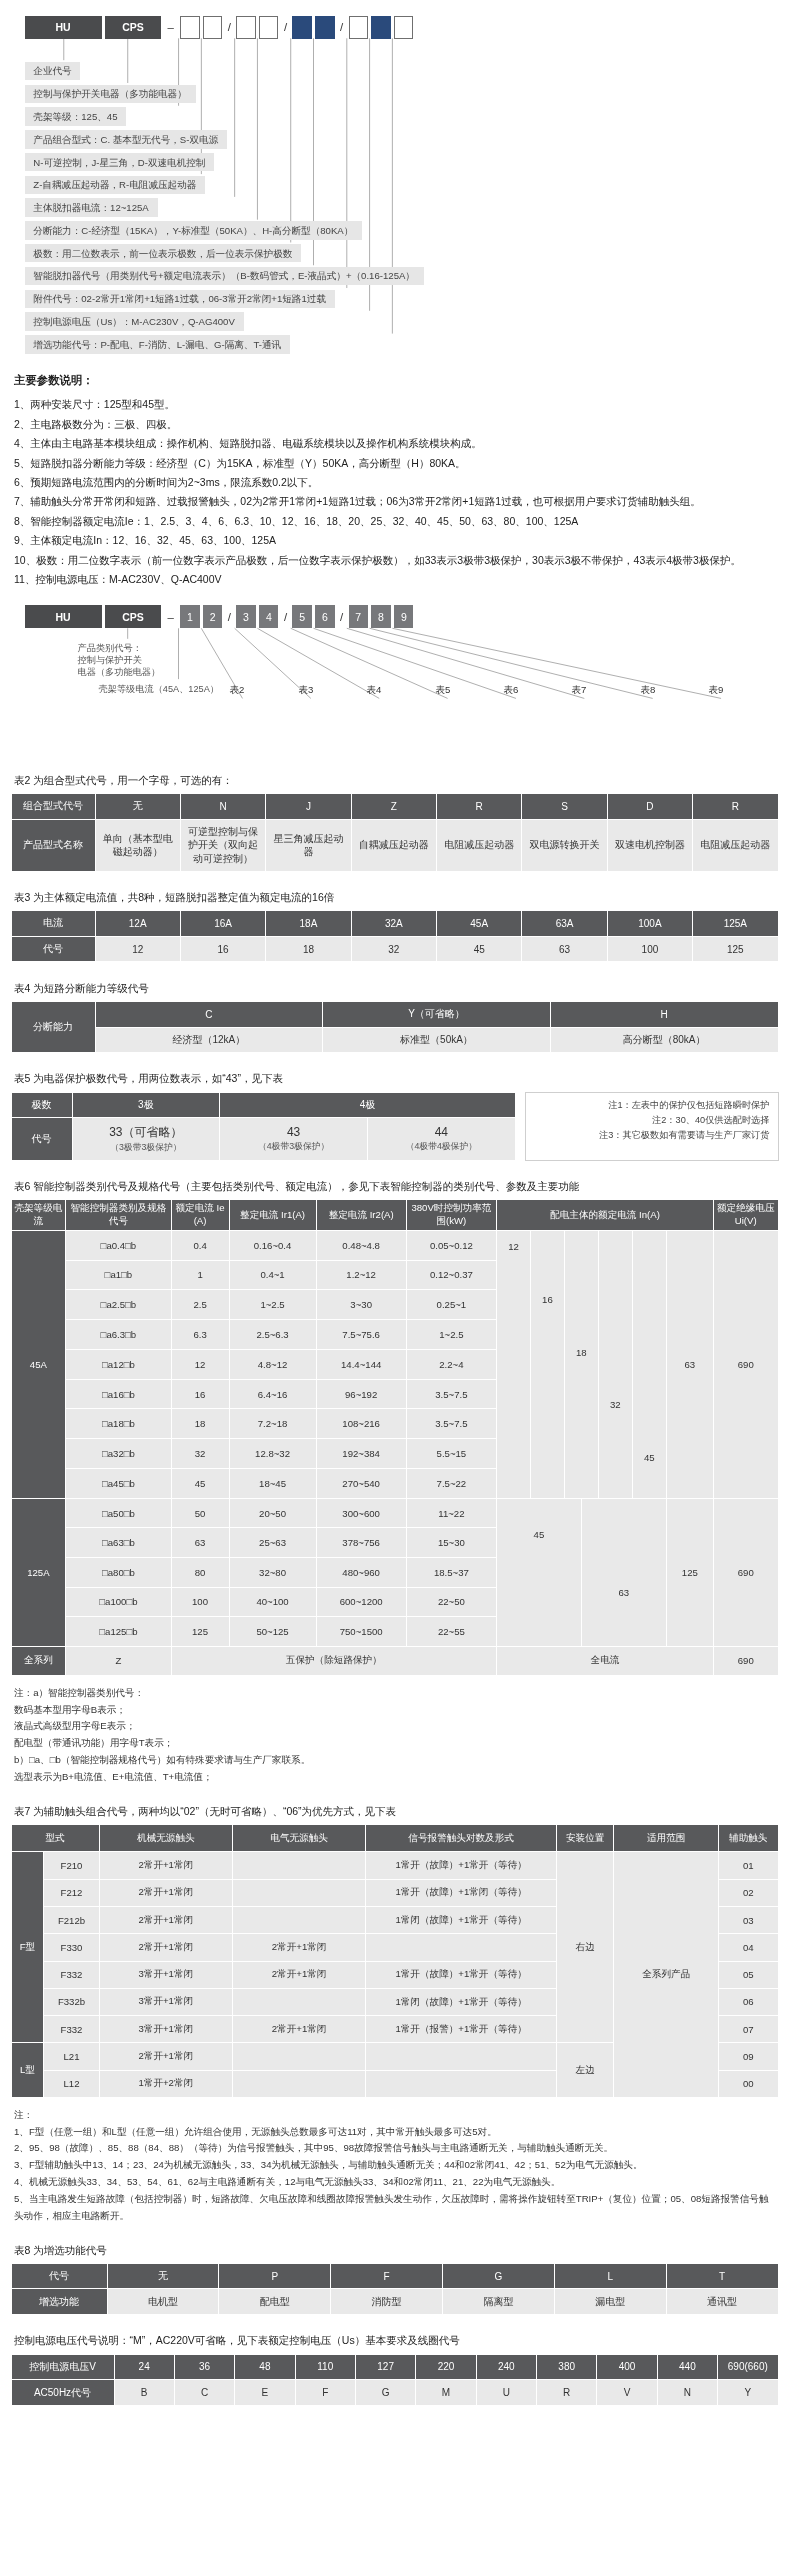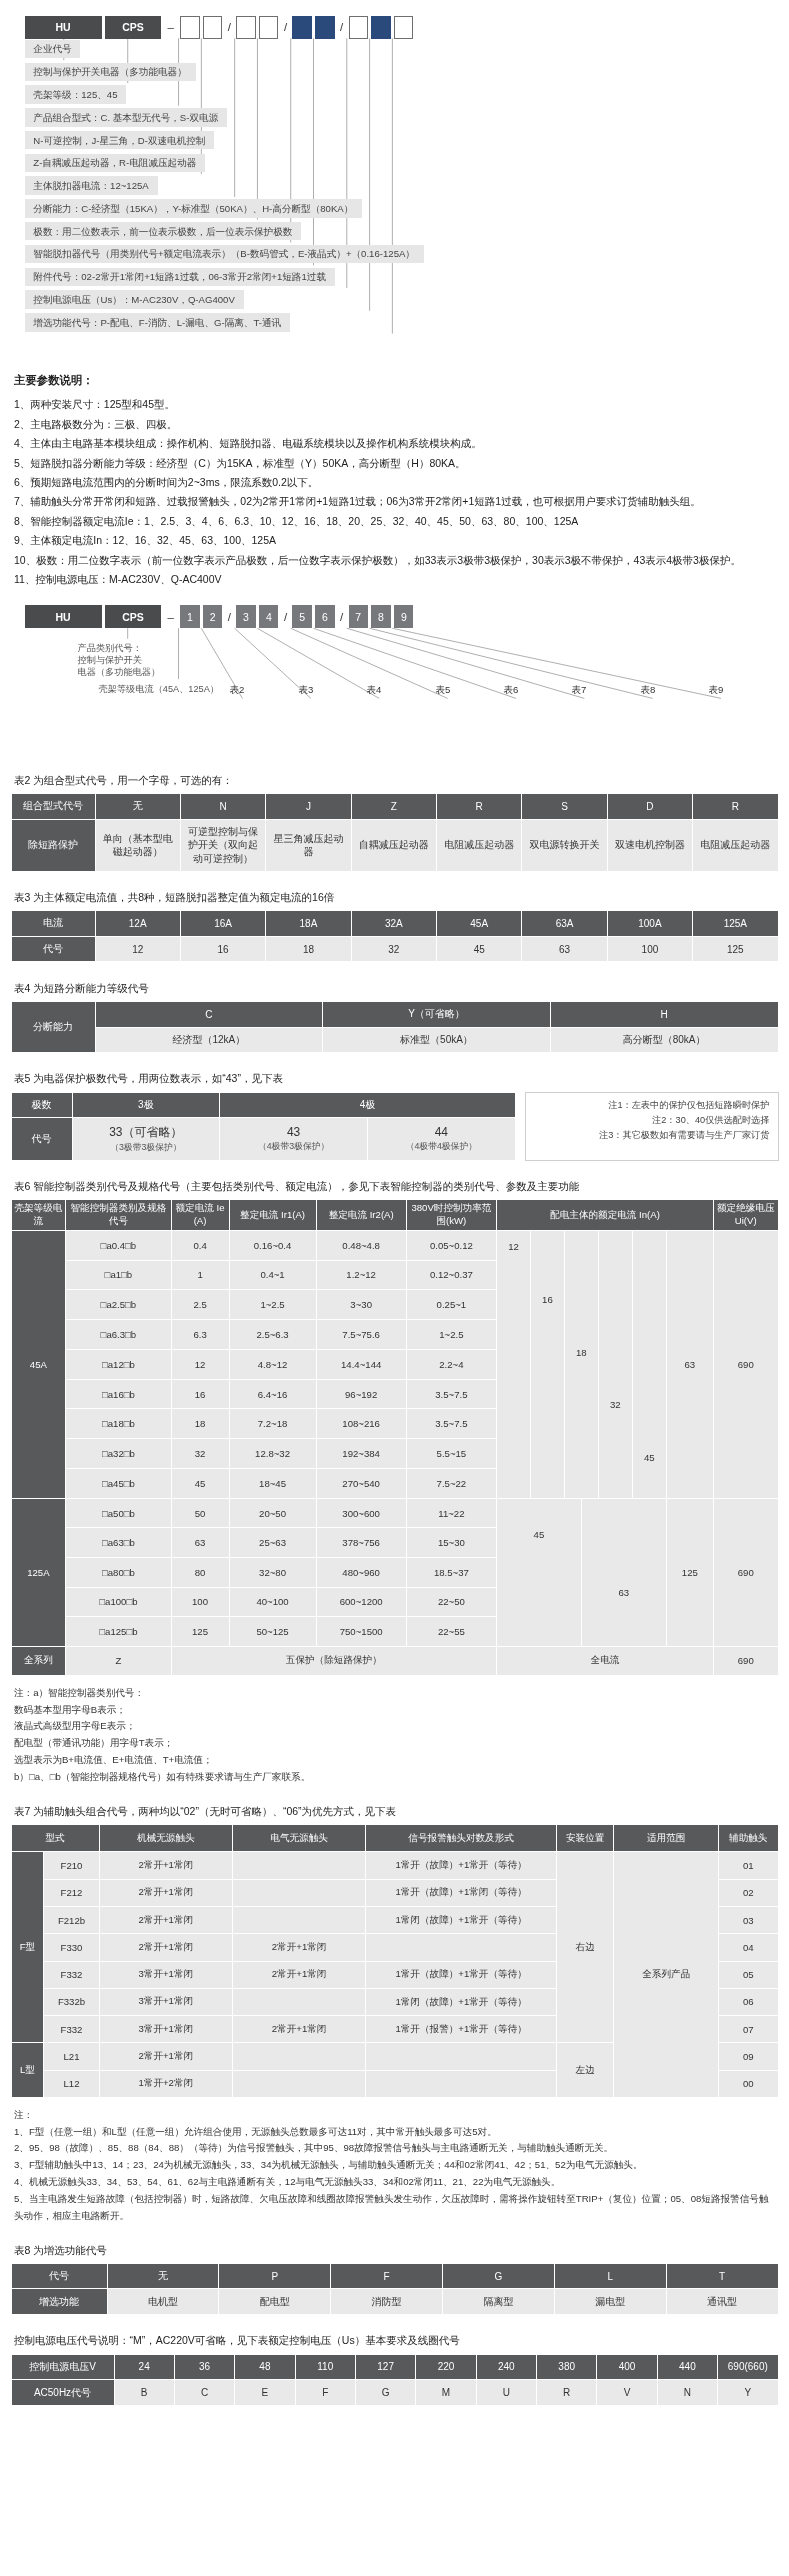--- a/index.html
+++ b/index.html
@@ -12,21 +12,21 @@
   .dsvg{position:absolute;left:0;top:0;z-index:0;}
   .boxrow{position:relative;z-index:1;display:flex;align-items:center;gap:3.5px;margin-left:14px;height:23px;}
   .mb{height:23px;box-sizing:border-box;display:flex;align-items:center;justify-content:center;font-size:10.5px;font-weight:bold;}
   .mb.dark{background:#4a4b4d;color:#fff;}
   .mb.hu{width:77px;} .mb.cps{width:56px;}
   .mb.small{width:19.3px;border:0.9px solid #6f6f6f;background:#fff;color:#333;font-weight:normal;}
   .mb.navy{background:#2a4a7b;border-color:#2a4a7b;color:#fff;}
   .mb.digit{width:19.3px;background:#77787b;color:#fff;border:none;font-weight:normal;}
   .sep{width:12.3px;text-align:center;font-size:11.4px;color:#333;}
   .sep.sl{width:7px;}
-  .bars{position:relative;z-index:1;margin-top:1px;}
+  .bars{position:relative;z-index:1;margin-top:23px;}
   .bar{display:table;background:#e6e6e6;color:#444;font-size:9.6px;line-height:13px;height:18.4px;box-sizing:border-box;padding:2.6px 8.8px;margin:0 0 4.4px 14px;position:relative;z-index:1;white-space:nowrap;}
   .d2txt{position:absolute;font-size:9.2px;line-height:12.3px;color:#555;z-index:1;}
   .d2ref{position:absolute;top:82px;font-size:9.6px;color:#333;z-index:1;}
 
   
   .ptitle{font-size:11.4px;font-weight:bold;margin:10.5px 3.5px 7px;}
   .pitem{font-size:10.5px;line-height:1.85;margin-left:3.5px;color:#222;}
 
   
   .cap{font-size:10.5px;color:#222;margin:19.3px 3.5px 5.3px;}
@@ -196,21 +196,21 @@
       <td class="hd">无</td>
       <td class="hd">N</td>
       <td class="hd">J</td>
       <td class="hd">Z</td>
       <td class="hd">R</td>
       <td class="hd">S</td>
       <td class="hd">D</td>
       <td class="hd">R</td>
     </tr>
     <tr>
-      <td class="hd">除短路保护</td>
+      <td class="hd">产品型式名称</td>
       <td class="bd sm">单向（基本型电磁起动器）</td>
       <td class="bd sm">可逆型控制与保护开关（双向起动可逆控制）</td>
       <td class="bd sm">星三角减压起动器</td>
       <td class="bd sm">自耦减压起动器</td>
       <td class="bd sm">电阻减压起动器</td>
       <td class="bd sm">双电源转换开关</td>
       <td class="bd sm">双速电机控制器</td>
       <td class="bd sm">电阻减压起动器</td>
     </tr>
   </tbody>
@@ -468,22 +468,22 @@
       <td class="bd">690</td>
     </tr>
   </tbody>
     </table>
 
   <div class="noteblk">
     <div>注：a）智能控制器类别代号：</div>
     <div>数码基本型用字母B表示；</div>
     <div>液晶式高级型用字母E表示；</div>
     <div>配电型（带通讯功能）用字母T表示；</div>
+    <div>b）□a、□b（智能控制器规格代号）如有特殊要求请与生产厂家联系。</div>
     <div>选型表示为B+电流值、E+电流值、T+电流值；</div>
-    <div>b）□a、□b（智能控制器规格代号）如有特殊要求请与生产厂家联系。</div>
   </div>
 
   <div class="cap">表7 为辅助触头组合代号，两种均以“02”（无时可省略）、“06”为优先方式，见下表</div>
   <table class="tbl t7">
     <colgroup>
       <col style="width:32px">
         <col style="width:54px">
         <col style="width:130px">
         <col style="width:130px">
       <col style="width:186px">

